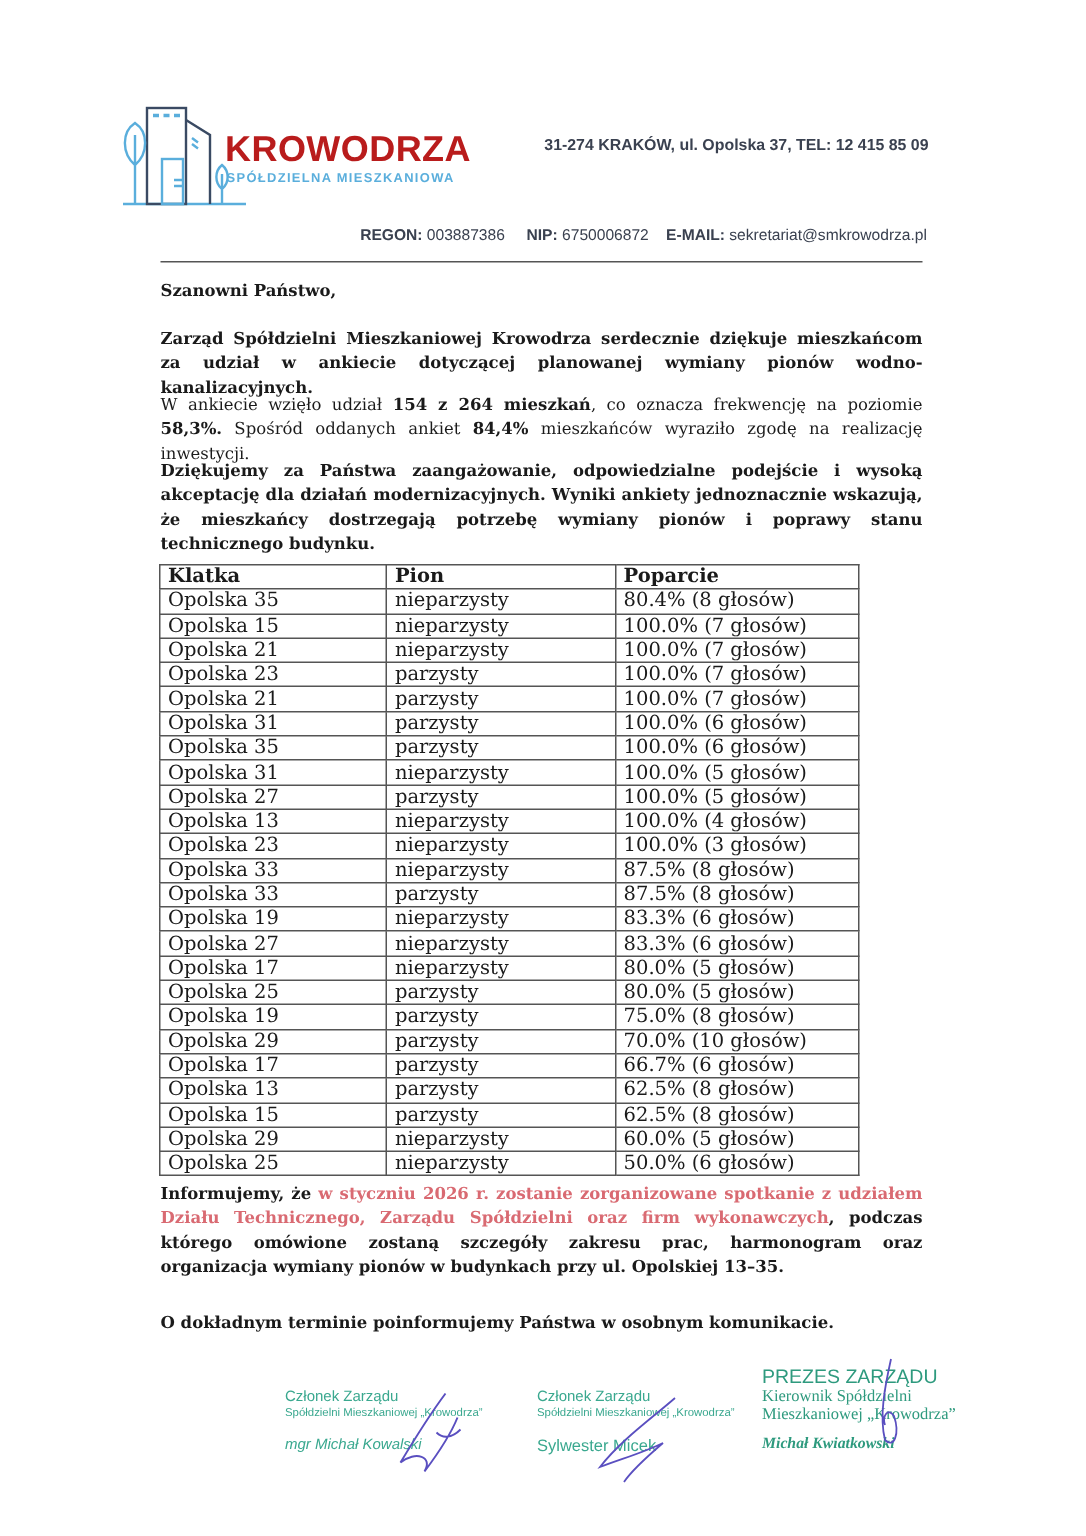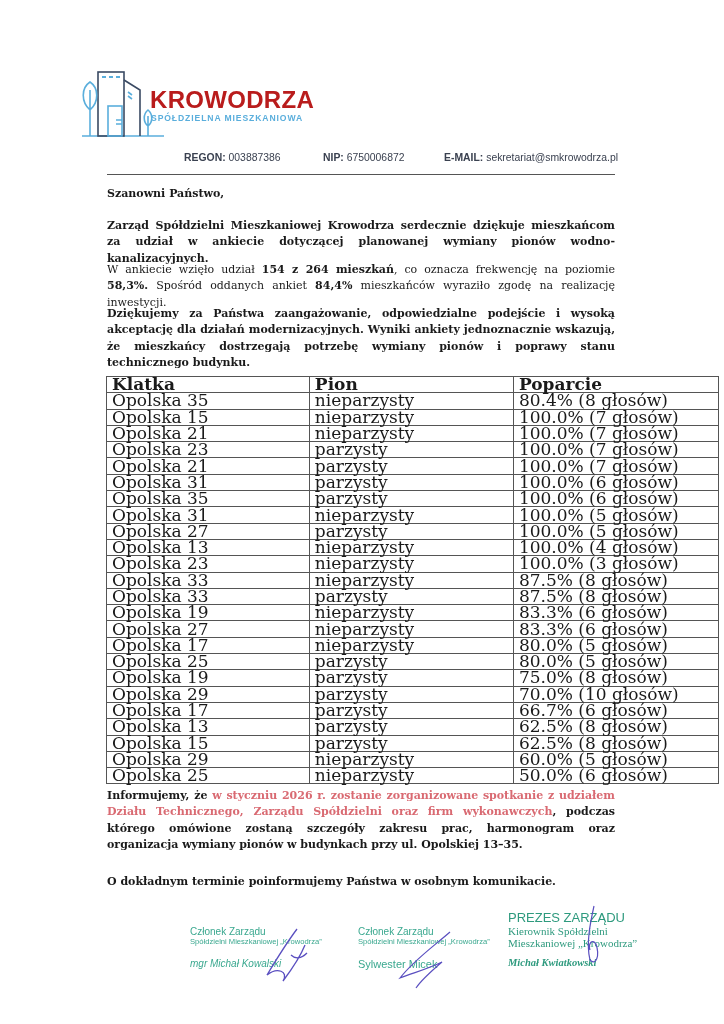--- a/index.html
+++ b/index.html
@@ -5,30 +5,30 @@
   html, body { margin: 0; padding: 0; background: #ffffff; }
   body { width: 724px; height: 1024px; position: relative; overflow: hidden; font-family: "DejaVu Serif", serif; color: #1a1a1a; }
   .abs { position: absolute; }
 
   
   .logo { left: 78px; top: 68px; width: 240px; height: 72px; }
   .logo-title { left: 150px; top: 86px; font-family: "Liberation Sans", sans-serif; font-weight: bold; font-size: 24px; color: #b91c1c; letter-spacing: 0.3px; }
   .logo-sub { left: 151px; top: 113px; font-family: "Liberation Sans", sans-serif; font-weight: bold; font-size: 8.6px; color: #5aaedc; letter-spacing: 0.9px; }
   .org { right: 105px; top: 88px; text-align: right; font-family: "Liberation Sans", sans-serif; font-weight: bold; font-size: 10.6px; color: #3a4150; line-height: 18px; }
   .ids { right: 106px; top: 152px; font-family: "Liberation Sans", sans-serif; font-size: 10.4px; color: #3a4150; white-space: pre; }
-  .ids b { font-weight: bold; margin-left: 28px; }
+  .ids b { font-weight: bold; }
   .rule { left: 107px; top: 174px; width: 508px; height: 1px; background: #555; }
 
   
   .p { left: 107px; width: 508px; font-size: 11px; line-height: 16.4px; text-align: justify; }
   .bold { font-weight: bold; }
   .red { color: #d96a72; font-weight: bold; }
 
   
-  table.t { position: absolute; left: 106px; top: 376px; width: 613px; border-collapse: collapse; font-size: 17px; }
+  table.t { position: absolute; left: 106px; top: 376px; width: 467px; border-collapse: collapse; font-size: 13px; }
   table.t td, table.t th { border: 1px solid #555; padding: 0 5px; height: 15.3px; line-height: 15px; text-align: left; font-weight: normal; white-space: nowrap; }
   table.t th { font-weight: bold; }
   table.t col.c1 { width: 169px; } table.t col.c2 { width: 170px; } table.t col.c3 { width: 170px; }
 
   
   .sig { font-family: "Liberation Sans", sans-serif; color: #3aa88f; }
   .sig .l1 { font-size: 10px; }
   .sig .l2 { font-size: 7.6px; }
   .sig .l3 { font-size: 10px; font-style: italic; margin-top: 12px; }
   .sig3 .l1 { font-size: 13px; color: #2e9a7e; }
@@ -49,20 +49,21 @@
     <path d="M50 24 l4 3 M50 28 l4 3" stroke="#5aaedc"></path>
     <path d="M12 14 C3 20 3 34 12 42 C21 34 21 20 12 14 Z M12 22 V68"></path>
     <path d="M70 42 C65 46 65 54 70 58 C75 54 75 46 70 42 Z M70 48 V68"></path>
     <path d="M38 52 h6 M38 56 h6"></path>
   </g>
 </svg>
 <div class="abs logo-title">KROWODRZA</div>
 <div class="abs logo-sub">SPÓŁDZIELNA MIESZKANIOWA</div>
 
 <div class="abs org">
+  <div>31-274  KRAKÓW, ul. Opolska 37, TEL: 12 415 85 09</div>
 </div>
 
 <div class="abs ids"><b>REGON:</b><span> 003887386     </span><b>NIP:</b><span> 6750006872    </span><b>E-MAIL:</b><span> sekretariat@smkrowodrza.pl</span></div>
 <div class="abs rule"></div>
 
 <div class="abs p bold" style="top:186px;">Szanowni Państwo,</div>
 <div class="abs p bold" style="top:218px;">Zarząd Spółdzielni Mieszkaniowej Krowodrza serdecznie dziękuje mieszkańcom za udział w ankiecie dotyczącej planowanej wymiany pionów wodno-kanalizacyjnych.</div>
 <div class="abs p" style="top:262px;"><span>W ankiecie wzięło udział </span><b>154 z 264 mieszkań</b><span>, co oznacza frekwencję na poziomie </span><b>58,3%.</b><span> Spośród oddanych ankiet </span><b>84,4%</b><span> mieszkańców wyraziło zgodę na realizację inwestycji.</span></div>
 <div class="abs p bold" style="top:306px;">Dziękujemy za Państwa zaangażowanie, odpowiedzialne podejście i wysoką akceptację dla działań modernizacyjnych. Wyniki ankiety jednoznacznie wskazują, że mieszkańcy dostrzegają potrzebę wymiany pionów i poprawy stanu technicznego budynku.</div>
 

